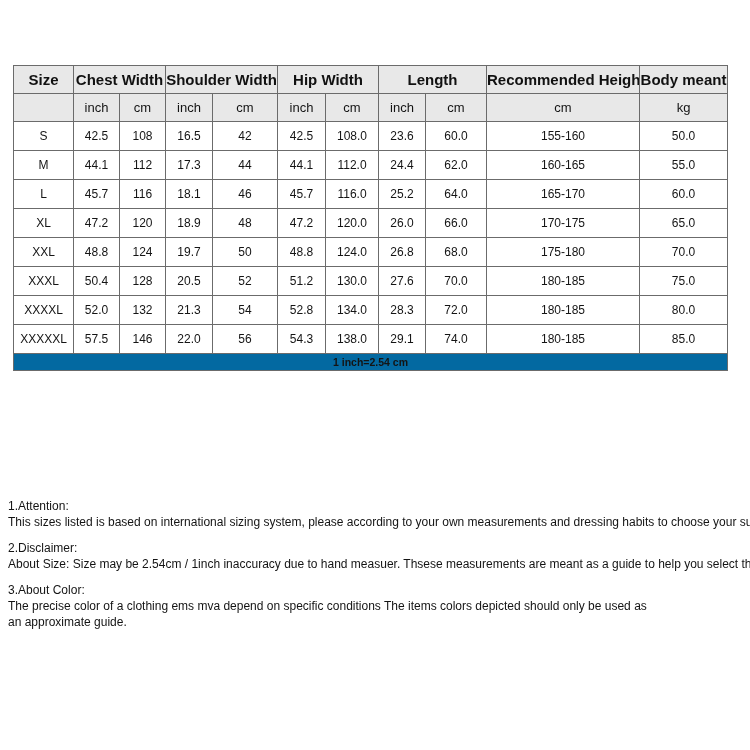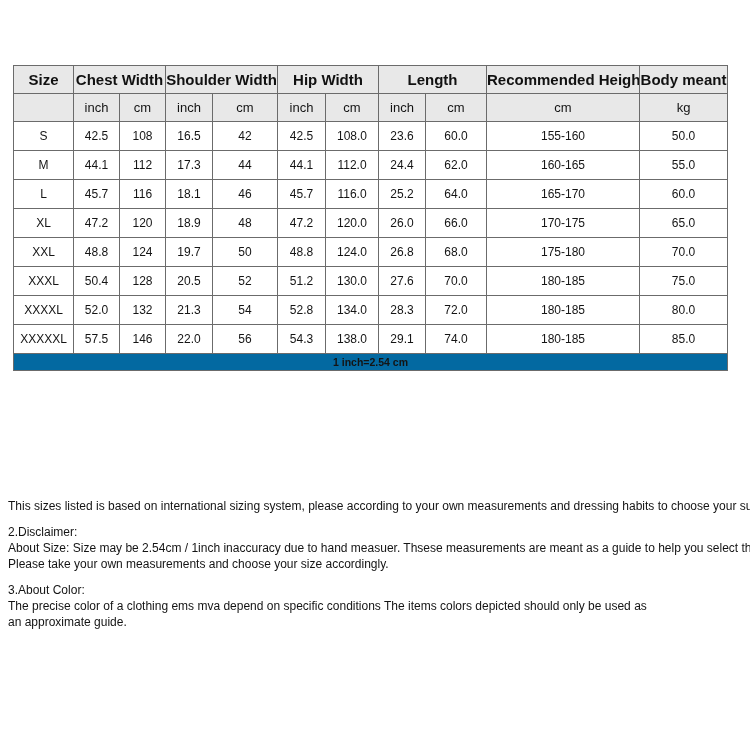--- a/index.html
+++ b/index.html
@@ -220,26 +220,26 @@
       </tbody>
     <tfoot>
       <tr class="foot-row">
         <td colspan="11" style="height:16px">1 inch=2.54 cm</td>
       </tr>
     </tfoot>
   </table>
 
   <div class="notes">
     <div class="note-group">
+      <div class="note-line">1.Attention:</div>
       <div class="note-line">This sizes listed is based on international sizing system, please according to your own measurements and dressing habits to choose your suitable size.</div>
     </div>
     <div class="note-group">
       <div class="note-line">2.Disclaimer:</div>
       <div class="note-line">About Size: Size may be 2.54cm / 1inch inaccuracy due to hand measuer. Thsese measurements are meant as a guide to help you select the correct size.</div>
-      <div class="note-line">Please take your own measurements and choose your size accordingly.</div>
     </div>
     <div class="note-group">
       <div class="note-line">3.About Color:</div>
       <div class="note-line">The precise color of a clothing ems mva depend on specific conditions The items colors depicted should only be used as</div>
       <div class="note-line">an approximate guide.</div>
     </div>
   </div>
 
 </div>
 

